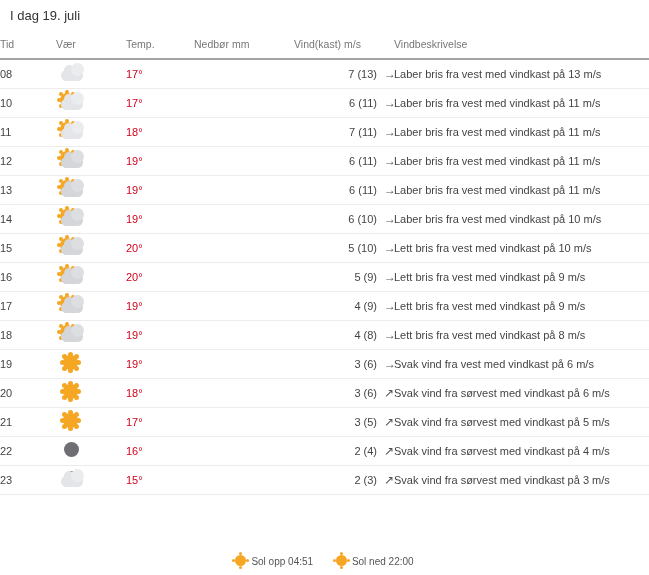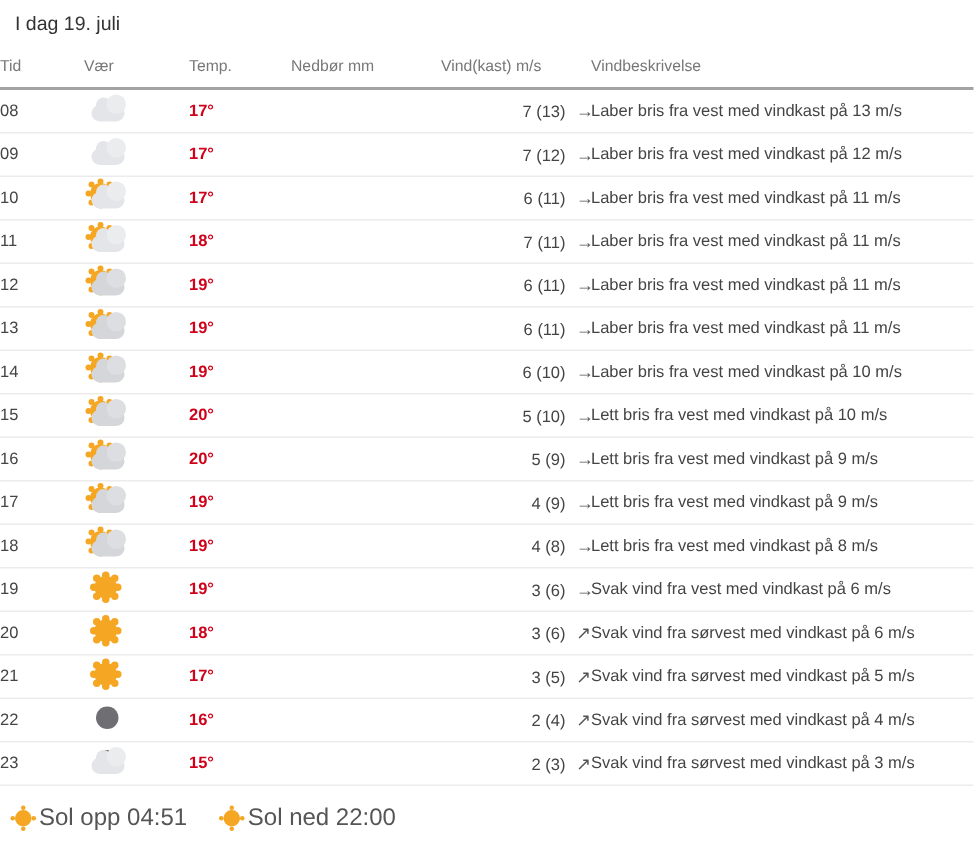--- a/index.html
+++ b/index.html
@@ -69,21 +69,20 @@
     color: #444444;
   }
   td.symbol {
     text-align: left;
     padding-left: 6px;
   }
   td.temp {
     color: #d0021b;
     padding-left: 10px;
     font-size: 11.5px;
-    font-weight: bold;
   }
   td.precip {
     text-align: right;
     padding-right: 26px;
     color: #444444;
   }
   td.wind {
     text-align: right;
     padding-right: 8px;
     color: #444444;
@@ -174,25 +173,25 @@
   }
   .wicon .cloud.light {
     background: #e3e5e8;
   }
   .wicon .cloud.light:before { background: #e3e5e8; }
   .wicon .cloud.light:after  { background: #eaecee; }
 
   
   .sun-info {
     position: absolute;
-    bottom: 20px;
+    bottom: 8px;
     left: 0;
     width: 649px;
-    text-align: left;
-    font-size: 16px;
+    text-align: center;
+    font-size: 10px;
     color: #555555;
   }
   .sun-info span.item {
     display: inline-block;
     margin: 0 10px;
     white-space: nowrap;
   }
   .sun-info .sunsym {
     display: inline-block;
     width: 11px;
@@ -229,28 +228,20 @@
     <tbody id="forecast-body">
         <tr>
           <td class="time">08</td>
           <td class="symbol"><span class="wicon"><span class="cloud light"></span></span></td>
           <td class="temp">17°</td>
           <td class="precip"></td>
           <td class="wind"><span>7 (13)</span><span class="arrow">→</span></td>
           <td class="desc">Laber bris fra vest med vindkast på 13 m/s</td>
         </tr>
         <tr>
-          <td class="time">09</td>
-          <td class="symbol"><span class="wicon"><span class="cloud light"></span></span></td>
-          <td class="temp">17°</td>
-          <td class="precip"></td>
-          <td class="wind"><span>7 (12)</span><span class="arrow">→</span></td>
-          <td class="desc">Laber bris fra vest med vindkast på 12 m/s</td>
-        </tr>
-        <tr>
           <td class="time">10</td>
           <td class="symbol"><span class="wicon"><span class="sun"></span><span class="cloud light"></span></span></td>
           <td class="temp">17°</td>
           <td class="precip"></td>
           <td class="wind"><span>6 (11)</span><span class="arrow">→</span></td>
           <td class="desc">Laber bris fra vest med vindkast på 11 m/s</td>
         </tr>
         <tr>
           <td class="time">11</td>
           <td class="symbol"><span class="wicon"><span class="sun"></span><span class="cloud light"></span></span></td>

